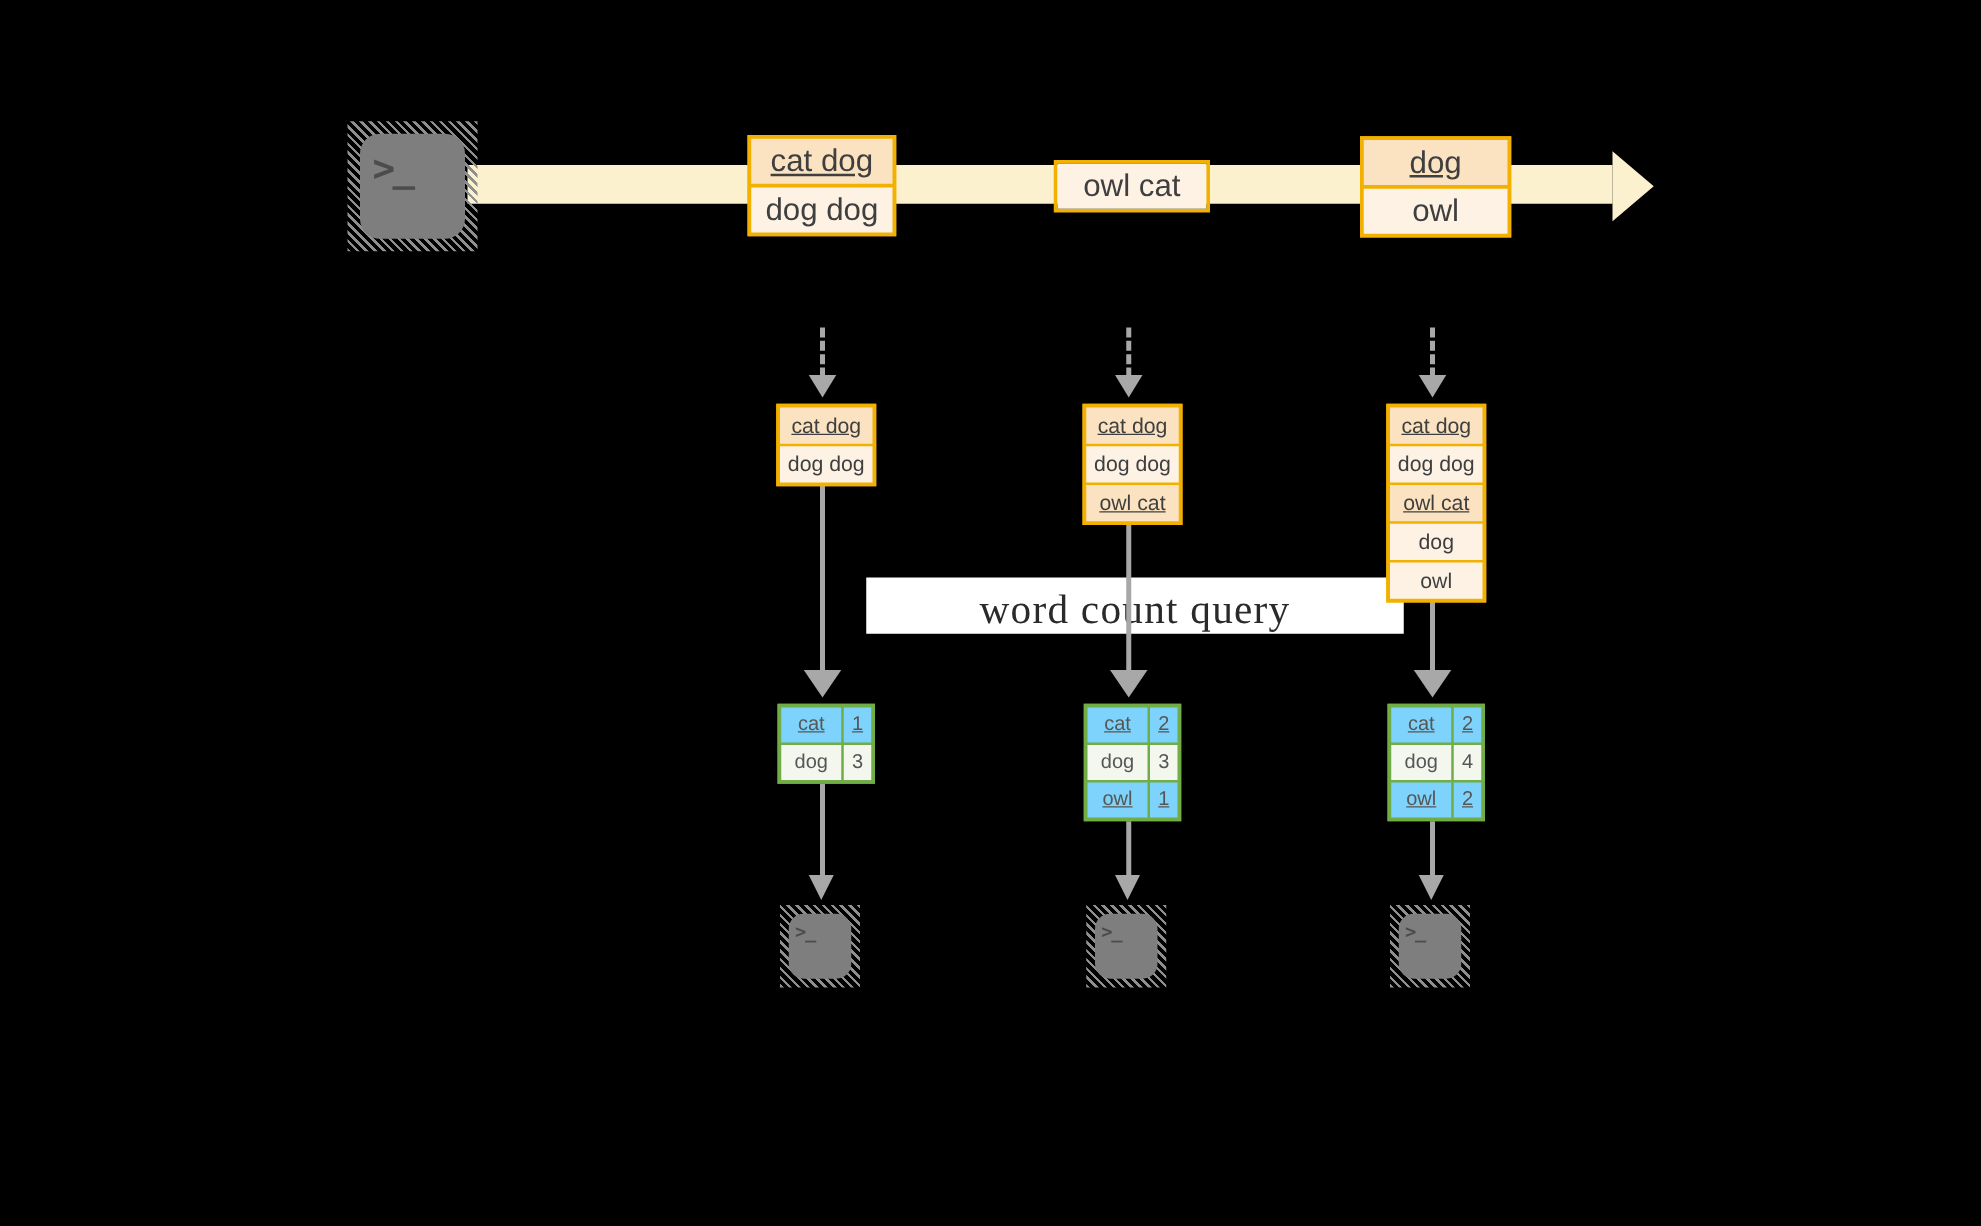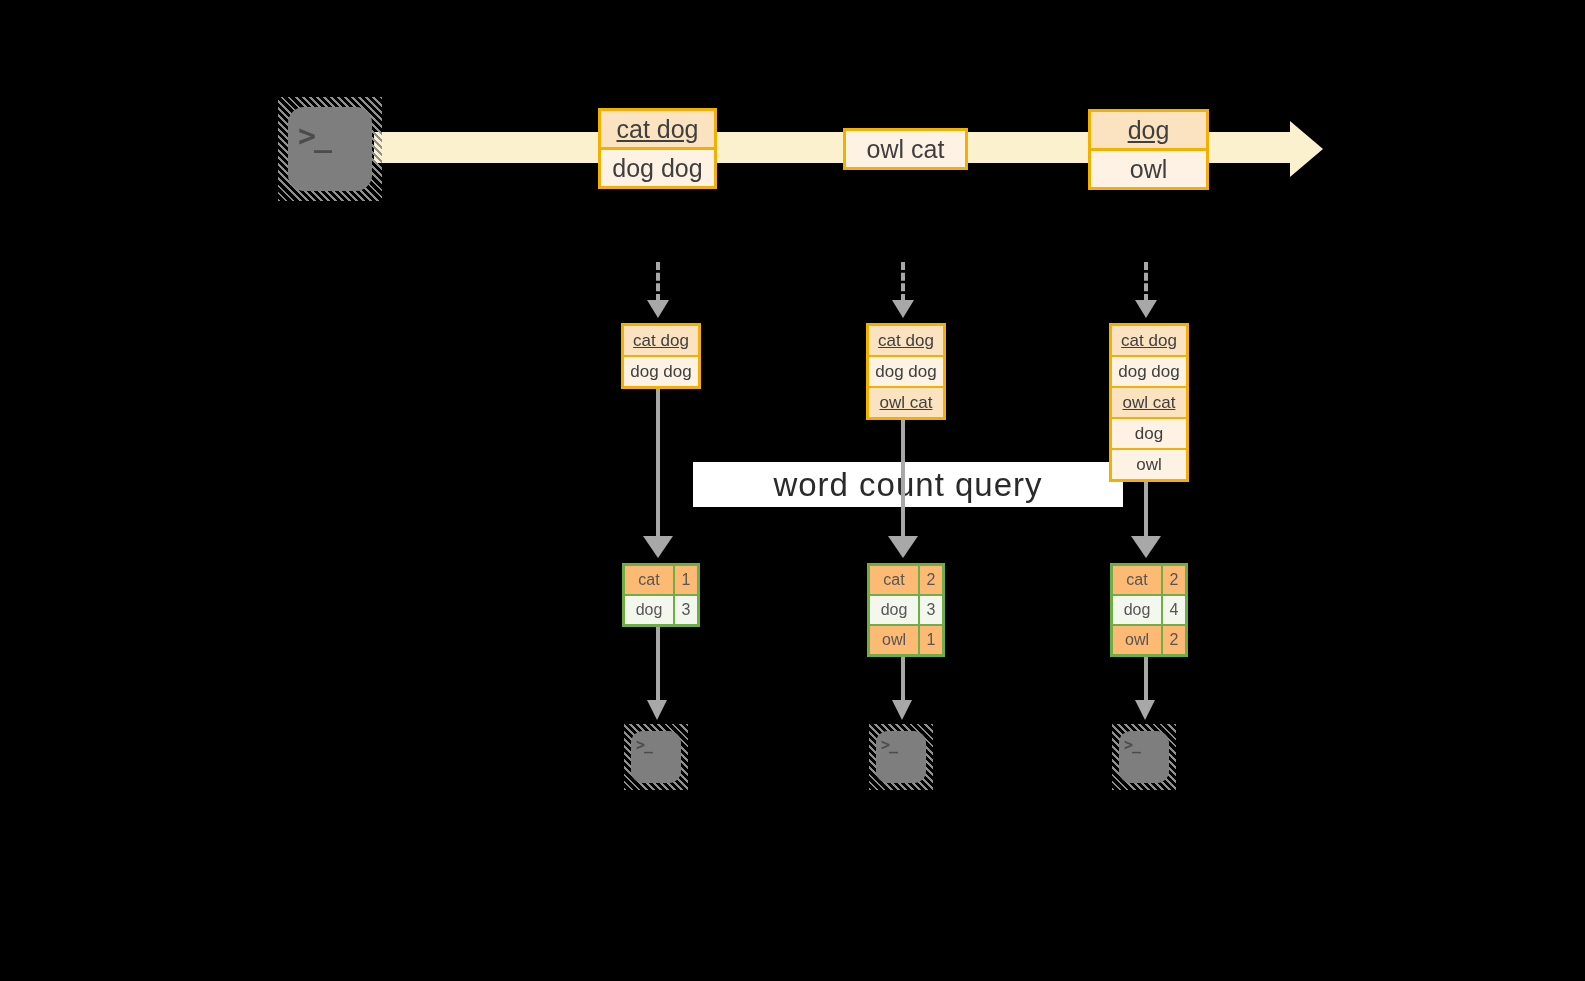--- a/index.html
+++ b/index.html
@@ -28,30 +28,30 @@
   .row.dark{background:#fbe2c1;text-decoration:underline;}
   .row.light{background:#fdf2e3;}
 
   
   .dash{width:0;border-left:4px dashed #a8a8a8;z-index:2;}
   .vline{width:4px;background:#a8a8a8;z-index:2;}
   .ah{width:0;height:0;border-style:solid;
       border-color:#a8a8a8 transparent transparent transparent;z-index:2;}
 
   
-  .qband{background:#ffffff;display:flex;align-items:center;justify-content:center;
-         color:#2a2a2a;font-size:33px;letter-spacing:1px;z-index:1;}
+  .qband{background:#ffffff;display:flex;align-items:flex-end;justify-content:center;
+         color:#2a2a2a;font-size:33px;letter-spacing:1px;z-index:1;font-family:Liberation Serif, serif;}
 
   
   .gtable{border:3px solid #70ad47;background:#70ad47;display:flex;flex-direction:column;gap:2px;z-index:3;}
   .grow{display:flex;gap:2px;height:28px;}
   .gcell{display:flex;align-items:center;justify-content:center;color:#565656;font-size:16px;}
   .gcell.word{flex:1;}
   .gcell.num{width:22px;}
-  .grow.dark .gcell{background:#fdba74;}
+  .grow.dark .gcell{background:#7dd3fc;text-decoration:underline;}
   .grow.light .gcell{background:#f3f7ee;}
 </style>
 </head>
 <body>
 
 <div class="canvas">
 
   <div class="abs stream-band" style="left:374px;top:132px;width:916px;height:31px"></div>
   <div class="abs stream-head" style="left:1290px;top:121px"></div>
 

